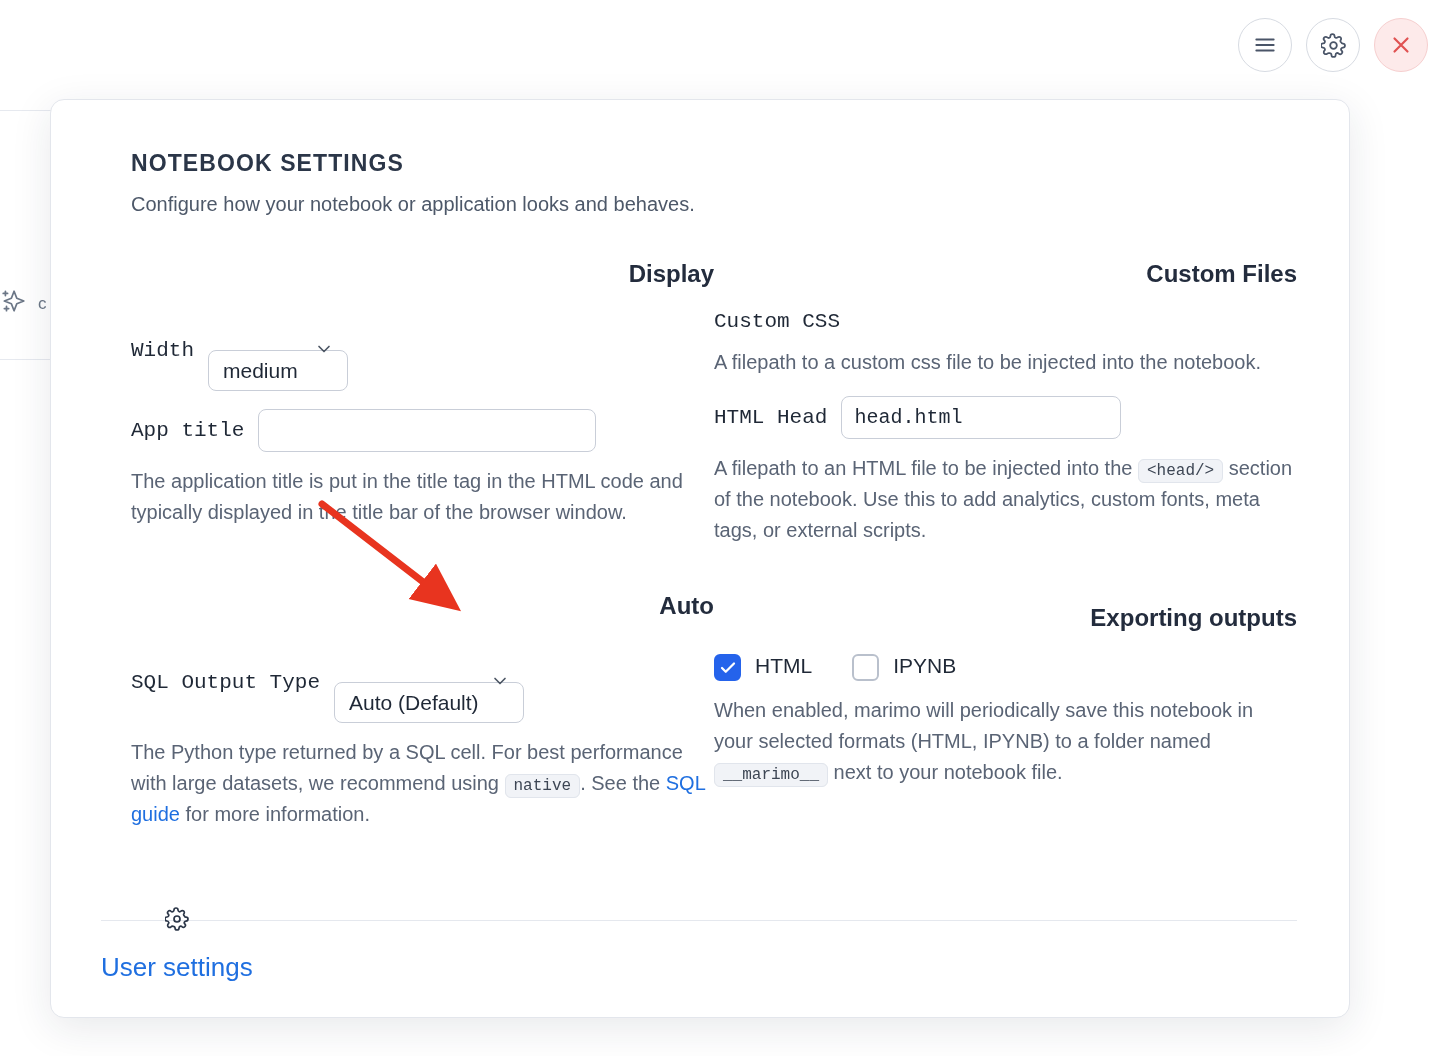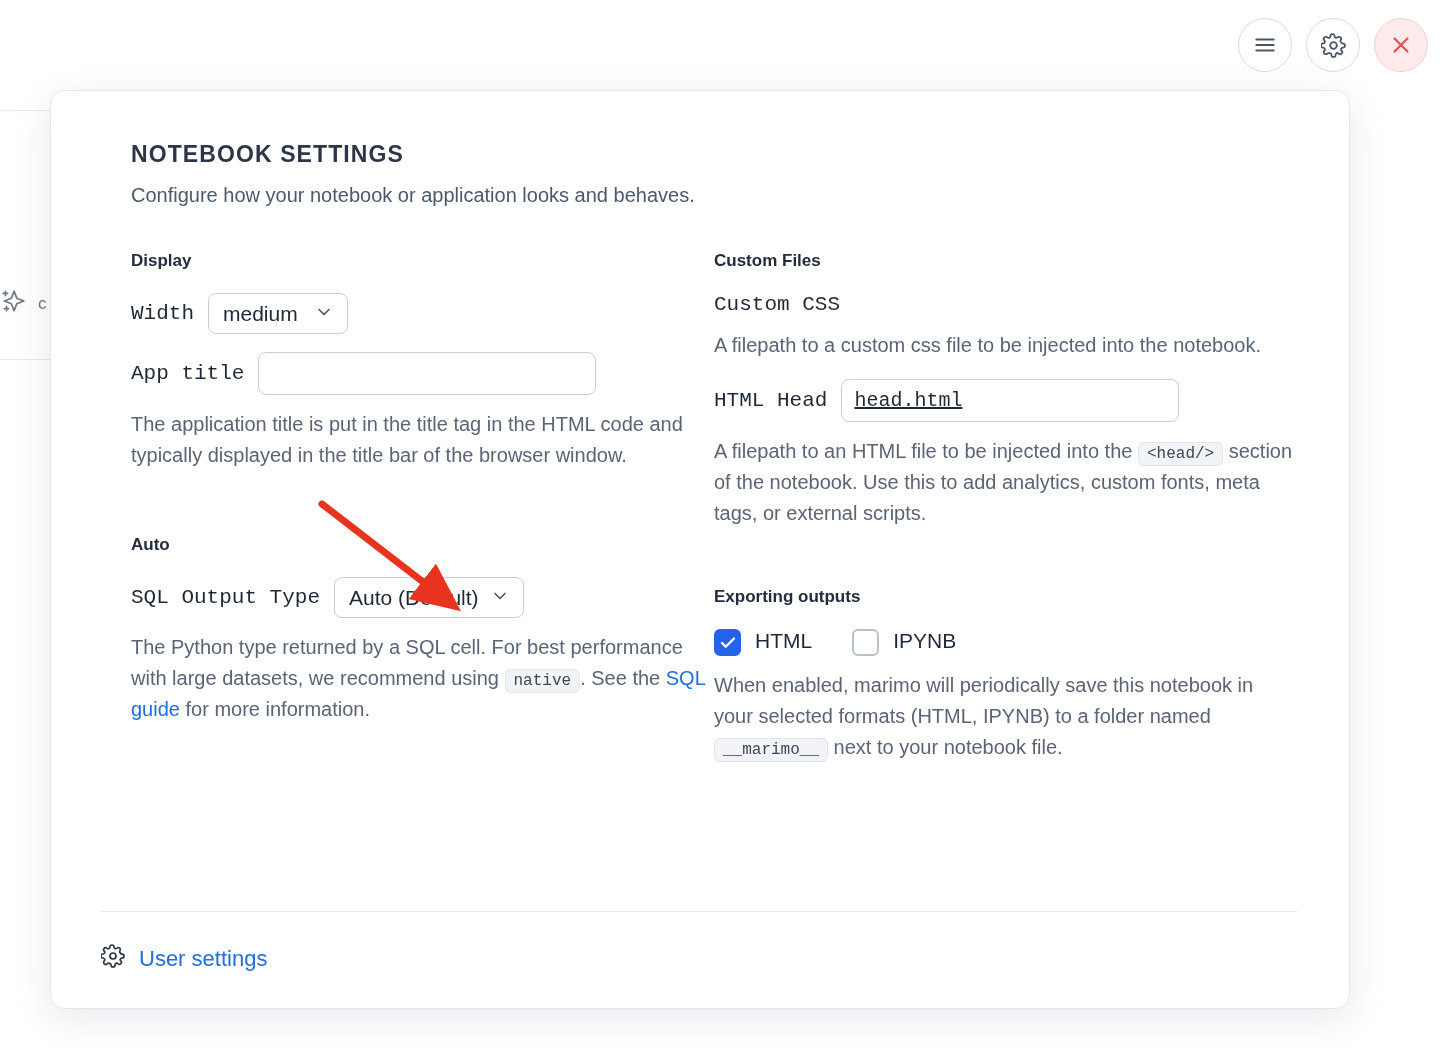--- a/index.html
+++ b/index.html
@@ -35,21 +35,21 @@
     background: #ffffff; border: 1px solid #e6e9ef; border-radius: 10px;
   }
   .bg-icon-row {
     position: absolute; left: 0px; top: 288px;
     display: flex; align-items: center; gap: 12px;
     color: #6b7686; font-size: 17px;
   }
 
   
   .panel {
-    position: absolute; left: 50px; top: 90px;
+    position: absolute; left: 50px; top: 99px;
     width: 1300px; height: 919px;
     background: #ffffff;
     border: 1px solid #e3e6ec;
     border-radius: 14px;
     box-shadow: 0 10px 40px rgba(30,40,60,0.10);
     padding: 36px 52px 0 30px;
   }
   .panel-title {
     font-size: 23px; font-weight: 700; letter-spacing: 1.1px;
     color: #2b3648; margin: 14px 0 0 50px;
@@ -61,58 +61,60 @@
 
   .cols {
     position: relative;
     margin: 44px 0 0 50px;
     display: flex; gap: 0;
   }
   .col-left { width: 600px; }
   .col-right { width: 600px; }
 
   h3.section {
-    font-size: 17px; font-weight: 700; color: #232c3d;
+    font-size: 24px; font-weight: 700; color: #232c3d;
     margin: 0 0 22px 0;
+    text-align: right;
   }
   h3.section.second { margin-top: 64px; }
 
   .row { display: flex; align-items: center; gap: 14px; margin-bottom: 4px; }
   .lbl { font-size: 21px; color: #1f2836; font-family: Liberation Mono, monospace; }
 
   .select-wrap { position: relative; display: inline-block; }
   select.ui {
     appearance: none; -webkit-appearance: none;
     font-family: "Liberation Sans", sans-serif;
     font-size: 21px; color: #1f2836;
     background: #ffffff;
     border: 1px solid #c9ced8; border-radius: 8px;
     padding: 8px 44px 8px 14px;
     cursor: pointer;
+    margin-top: 40px;
   }
   .select-wrap .chev {
     position: absolute; right: 14px; top: 50%; transform: translateY(-50%);
     pointer-events: none; color: #4b5563;
   }
 
   input.ui-text {
     font-family: "Liberation Sans", sans-serif;
     font-size: 20px; color: #1f2836;
     background: #ffffff;
     border: 1px solid #c9ced8; border-radius: 8px;
     padding: 9px 12px;
     outline: none;
   }
   input.mono {
     font-family: "Liberation Mono", monospace;
     font-size: 20px;
   }
   #app-title-input { width: 338px; }
   #custom-css-input { width: 338px; }
-  #html-head-input { width: 338px; text-decoration: underline; }
+  #html-head-input { width: 280px; }
 
   .help {
     font-size: 20px; line-height: 1.55;
     color: #5a6475;
     margin: 14px 0 0 0;
     max-width: 595px;
   }
   .help.right { color: #5a6475; max-width: 580px; }
   .code-chip {
     font-family: "Liberation Mono", monospace;
@@ -137,21 +139,21 @@
   .cb-label { font-size: 21px; color: #1f2836; margin-right: 26px; }
 
   
   .divider {
     position: absolute; left: 50px; right: 52px; bottom: 96px;
     height: 1px; background: #e5e8ee;
   }
   .footer-link {
     position: absolute; left: 50px; bottom: 34px;
     display: flex; align-items: center; gap: 14px;
-    color: #1f6fe0; font-size: 22px; cursor: pointer;
+    color: #1f6fe0; font-size: 26px; cursor: pointer; flex-direction: column;
   }
   .footer-link svg { color: #2b3648; }
 
   
   .arrow { position: absolute; left: 280px; top: 495px; pointer-events: none; }
 </style>
 </head>
 <body>
 
 <div id="root">

